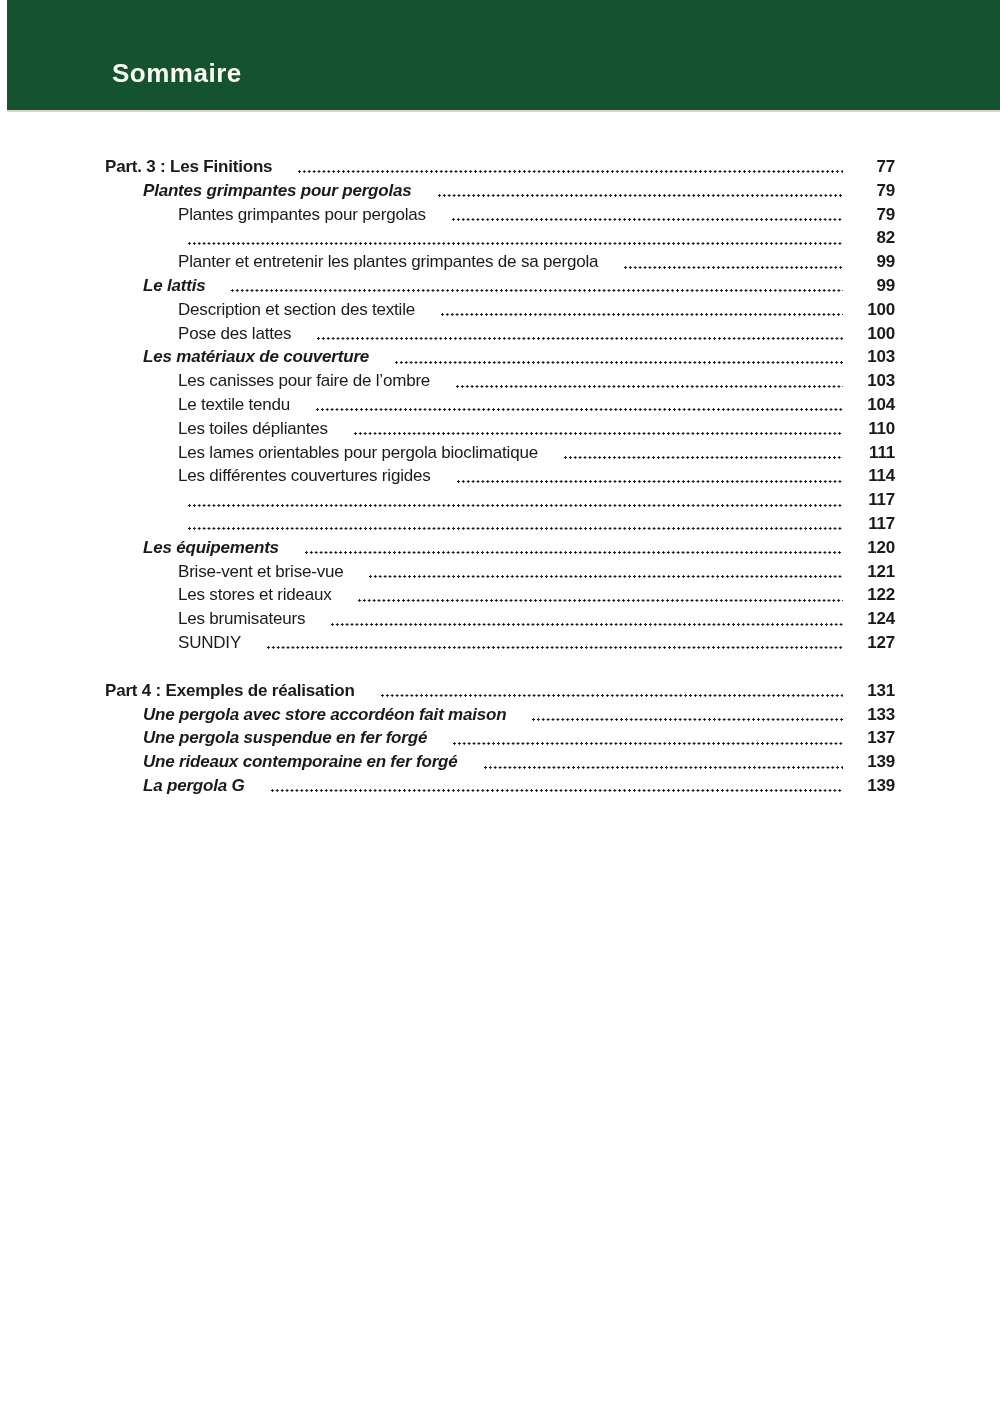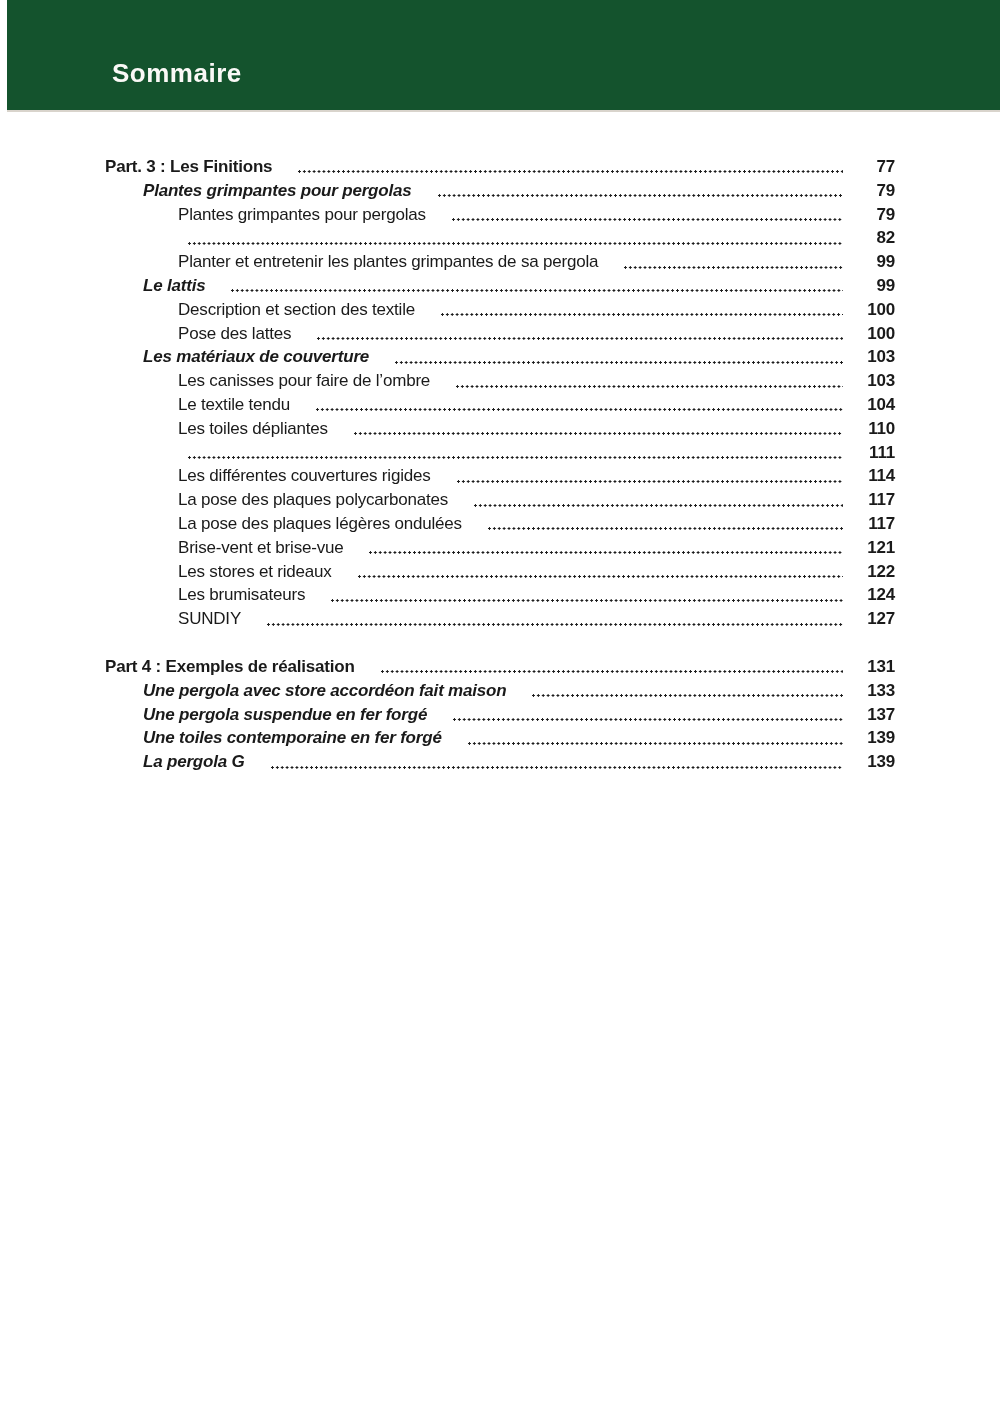--- a/index.html
+++ b/index.html
@@ -137,37 +137,41 @@
     <span class="toc-label">Le textile tendu</span>
     <span class="leader"></span>
     <span class="toc-page">104</span>
   </div>
       <div class="toc-row level-2 style-regular">
     <span class="toc-label">Les toiles dépliantes</span>
     <span class="leader"></span>
     <span class="toc-page">110</span>
   </div>
       <div class="toc-row level-2 style-regular">
+    <span class="toc-label">Les lames orientables pour pergola bioclimatique</span>
     <span class="leader"></span>
     <span class="toc-page">111</span>
   </div>
       <div class="toc-row level-2 style-regular">
     <span class="toc-label">Les différentes couvertures rigides</span>
     <span class="leader"></span>
     <span class="toc-page">114</span>
   </div>
       <div class="toc-row level-2 style-regular">
-    <span class="toc-label">La pose des plaques polycarbonates</span>
     <span class="leader"></span>
     <span class="toc-page">117</span>
   </div>
       <div class="toc-row level-2 style-regular">
-    <span class="toc-label">La pose des plaques légères ondulées</span>
     <span class="leader"></span>
     <span class="toc-page">117</span>
+  </div>
+      <div class="toc-row level-1 style-bold-italic">
+    <span class="toc-label">Les équipements</span>
+    <span class="leader"></span>
+    <span class="toc-page">120</span>
   </div>
       <div class="toc-row level-2 style-regular">
     <span class="toc-label">Brise-vent et brise-vue</span>
     <span class="leader"></span>
     <span class="toc-page">121</span>
   </div>
       <div class="toc-row level-2 style-regular">
     <span class="toc-label">Les stores et rideaux</span>
     <span class="leader"></span>
     <span class="toc-page">122</span>
@@ -191,21 +195,21 @@
     <span class="toc-label">Une pergola avec store accordéon fait maison</span>
     <span class="leader"></span>
     <span class="toc-page">133</span>
   </div>
       <div class="toc-row level-1 style-bold-italic">
     <span class="toc-label">Une pergola suspendue en fer forgé</span>
     <span class="leader"></span>
     <span class="toc-page">137</span>
   </div>
       <div class="toc-row level-1 style-bold-italic">
-    <span class="toc-label">Une toiles contemporaine en fer forgé</span>
+    <span class="toc-label">Une rideaux contemporaine en fer forgé</span>
     <span class="leader"></span>
     <span class="toc-page">139</span>
   </div>
       <div class="toc-row level-1 style-bold-italic">
     <span class="toc-label">La pergola G</span>
     <span class="leader"></span>
     <span class="toc-page">139</span>
   </div>
     </main>
 </div>

